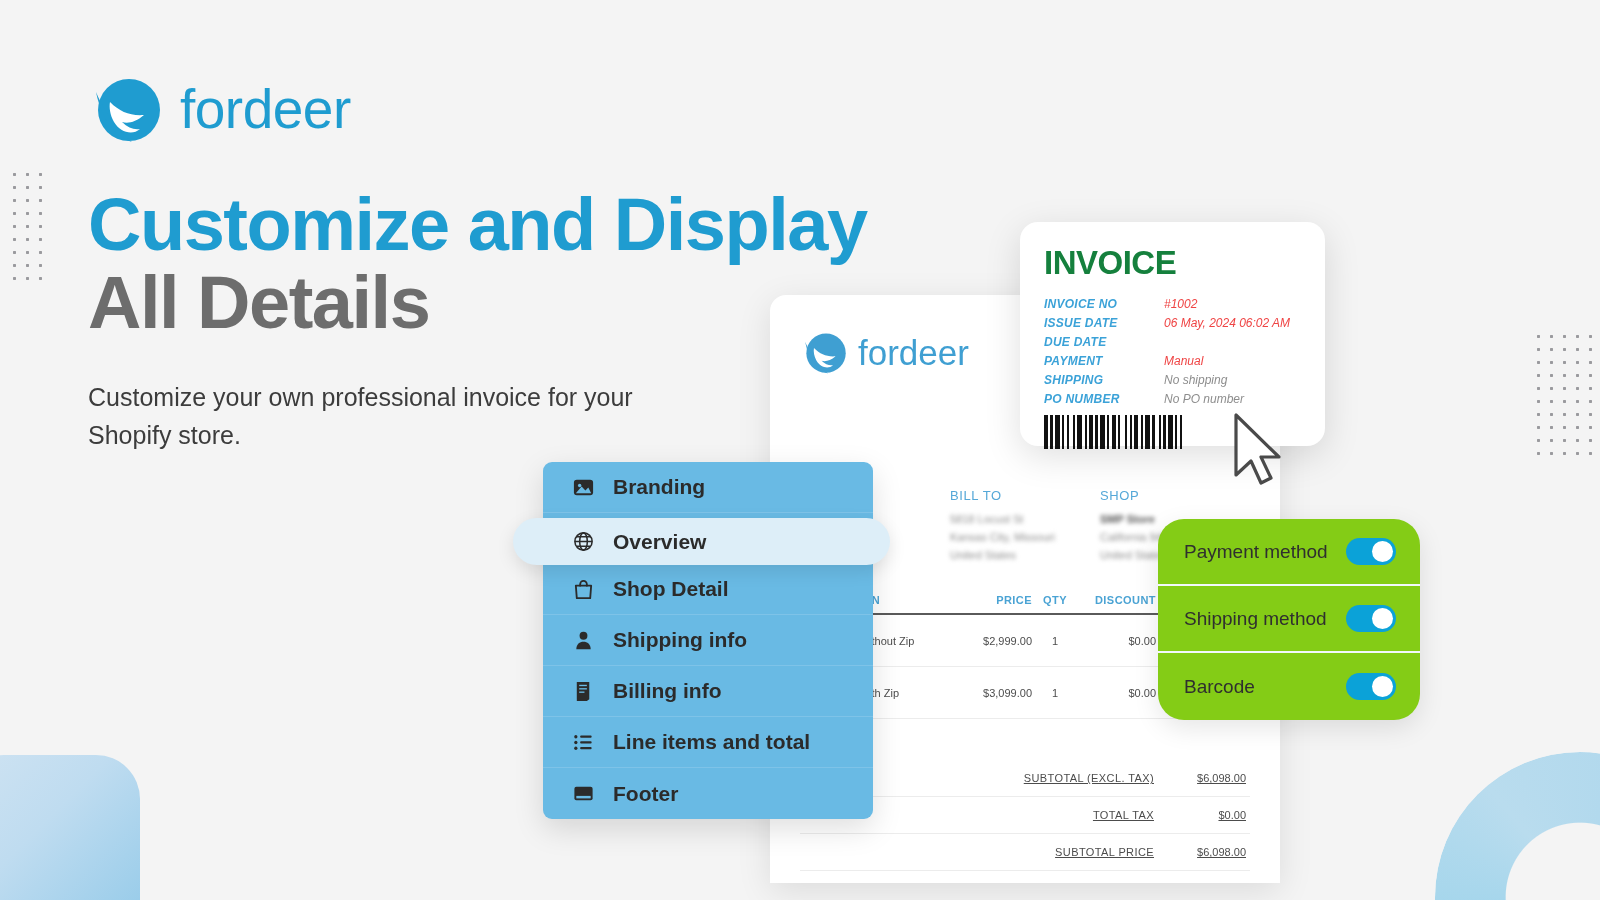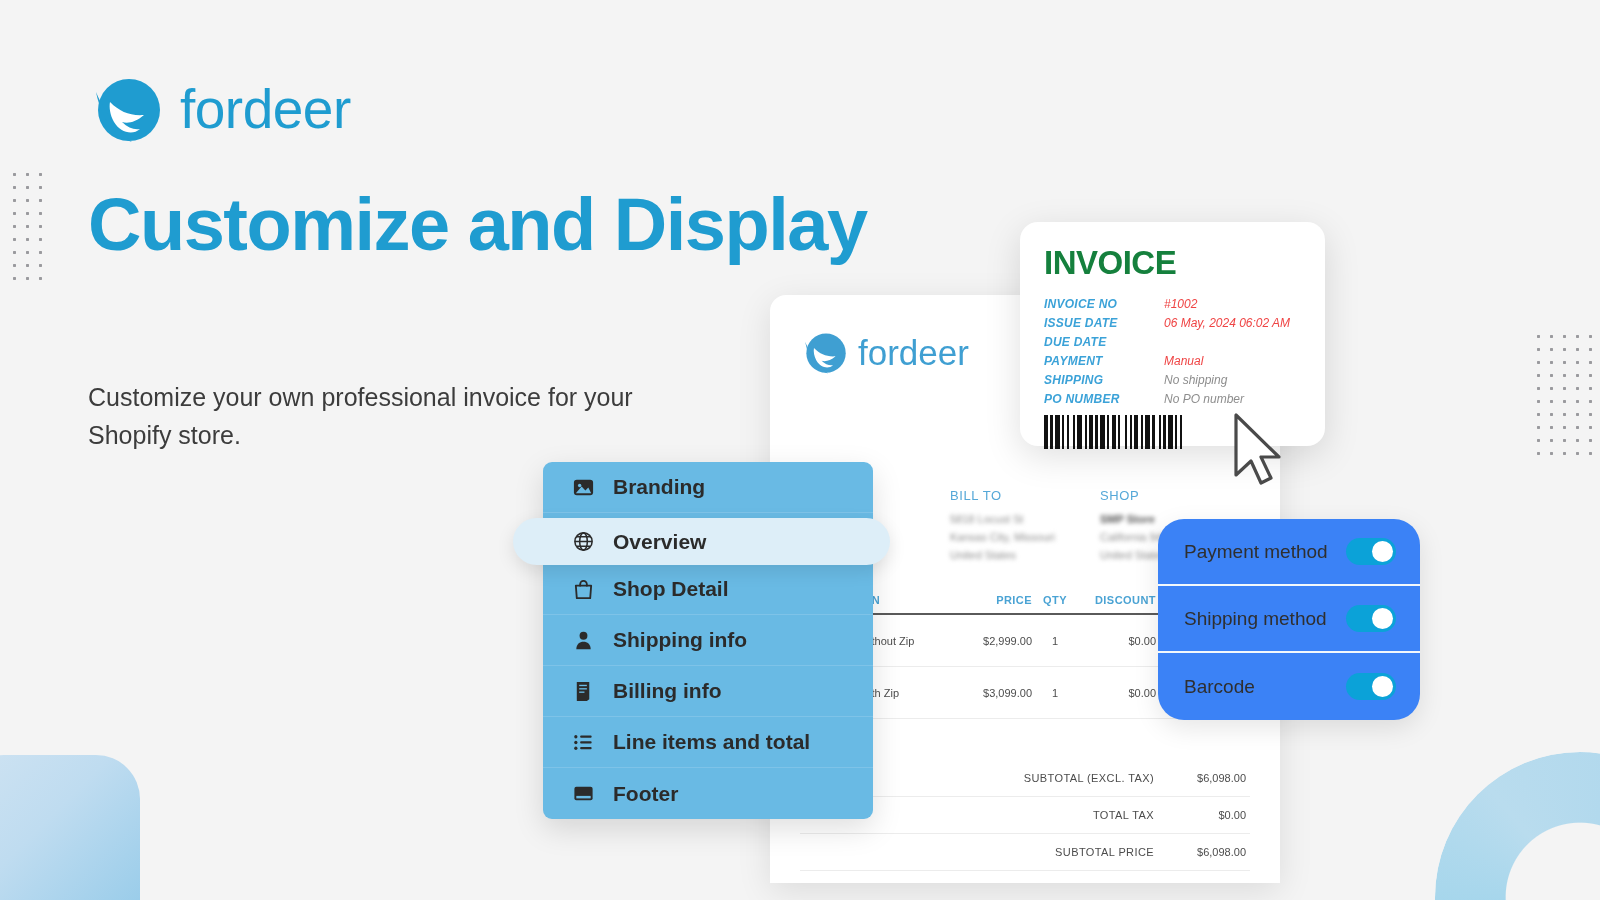--- a/index.html
+++ b/index.html
@@ -89,21 +89,21 @@
     display: flex; align-items: center; font-size: 11px; color: #4c4c4c;
     padding: 20px 0 19px 0; border-bottom: 1px solid #ececec;
   }
   .item-name { font-size: 11px; color: #4c4c4c; }
   #priced-note { font-size: 11px; color: #777; padding: 13px 0 0 0; }
 
   #totals { margin-top: 16px; }
   .total-row {
     display: flex; justify-content: flex-end; align-items: center;
     gap: 18px; font-size: 11px; color: #4c4c4c;
-    padding: 12px 4px 12px 0; border-bottom: 1px solid #ececec;
+    padding: 12px 4px 12px 0; border-bottom: 1px solid #ececec; text-decoration: underline;
   }
   .total-row .t-label { letter-spacing: .4px; }
   .total-row .t-value { width: 74px; text-align: right; }
 
   
   #invoice-card {
     position: absolute; left: 1020px; top: 222px;
     width: 305px; height: 224px;
     background: #fff; border-radius: 18px;
     box-shadow: 0 10px 36px rgba(0,0,0,.13);
@@ -144,21 +144,21 @@
     width: 377px; height: 47px; border-radius: 24px;
     background: #ddeef8; box-shadow: 0 6px 18px rgba(0,0,0,.10);
     display: flex; align-items: center; gap: 18px; padding-left: 58px;
     font-size: 21px; font-weight: 700; color: #2b2b2b;
   }
 
   
   #toggle-panel {
     position: absolute; left: 1158px; top: 519px;
     width: 262px; border-radius: 26px;
-    background: #3b82f6; overflow: hidden;
+    background: #84cc16; overflow: hidden;
     box-shadow: 0 8px 26px rgba(0,0,0,.10);
   }
   .toggle-row {
     display: flex; align-items: center; justify-content: space-between;
     height: 67px; padding: 0 24px 0 26px;
     border-bottom: 2px solid #f2f8fc;
   }
   .toggle-row:last-child { border-bottom: none; }
   .toggle-label { font-size: 19px; color: #2f2f2f; }
   .switch {
@@ -186,20 +186,21 @@
         <circle cx="41" cy="38" r="31" fill="#1f9cd0"></circle>
         <path d="M8 20 C18 44 34 62 44 70 C30 66 14 50 8 20 Z" fill="#1f9cd0"></path>
         <path d="M22 30 C32 40 42 44 56 43 C48 50 40 52 34 50 C40 56 46 58 52 57 C44 64 32 60 26 50 C22 43 21 35 22 30 Z" fill="#ffffff"></path>
       </svg>
     </span>
     <span id="brand-name">fordeer</span>
   </div>
 
   <div id="headline">
     <div class="h-line" id="h-line-1">Customize and Display</div>
+    <div class="h-line" id="h-line-2">All Details</div>
   </div>
   <div id="subhead">Customize your own professional invoice for your Shopify store.</div>
 
   <div id="invoice-doc">
     <div id="doc-logo">
       <span id="doc-logo-mark">
         <svg viewBox="0 0 74 74" width="47" height="47">
           <circle cx="41" cy="38" r="31" fill="#3f9fd2"></circle>
           <path d="M8 20 C18 44 34 62 44 70 C30 66 14 50 8 20 Z" fill="#3f9fd2"></path>
           <path d="M22 30 C32 40 42 44 56 43 C48 50 40 52 34 50 C40 56 46 58 52 57 C44 64 32 60 26 50 C22 43 21 35 22 30 Z" fill="#ffffff"></path>

